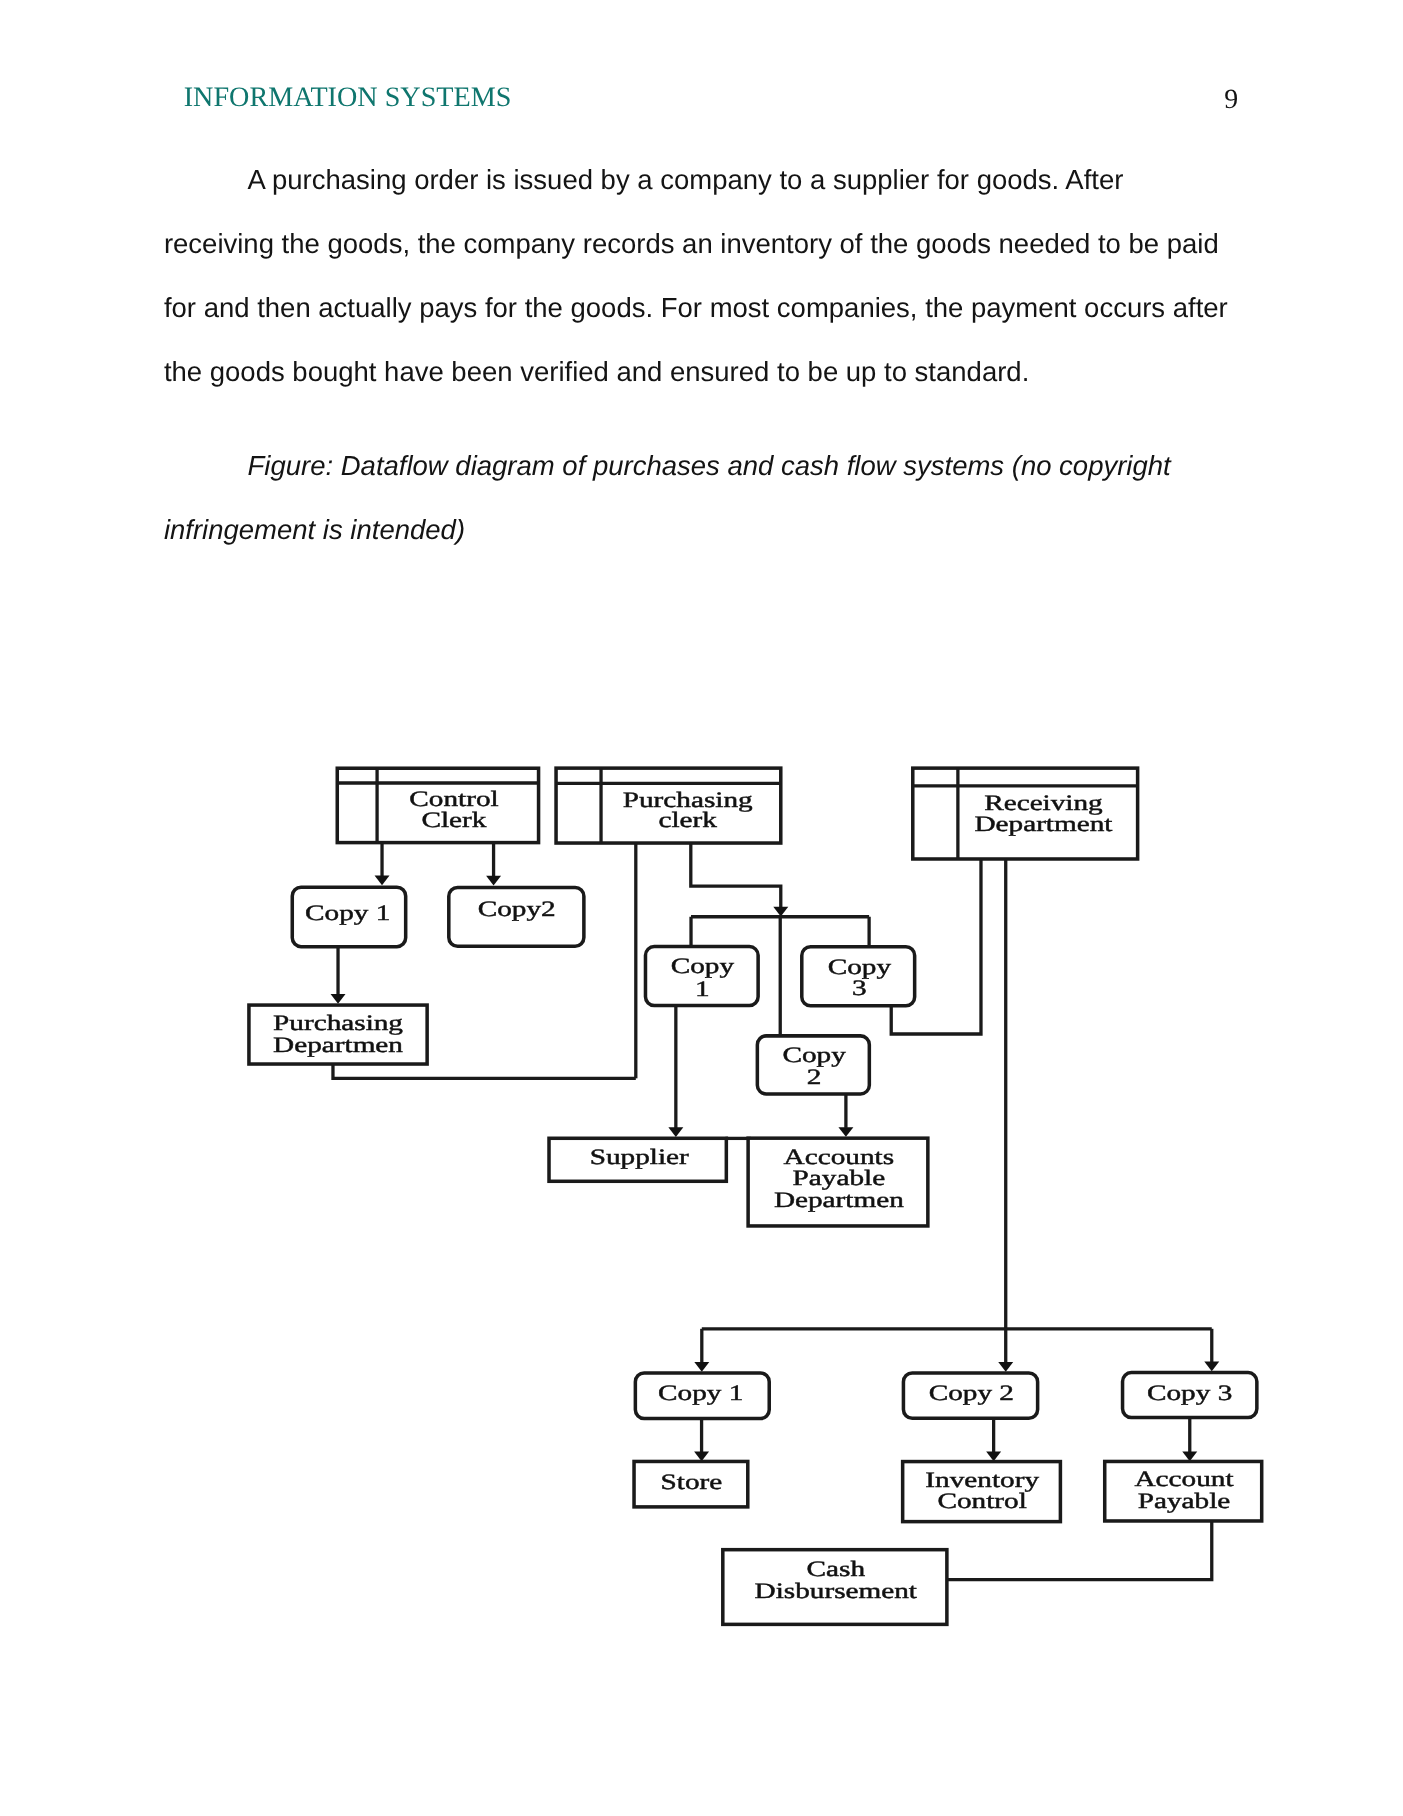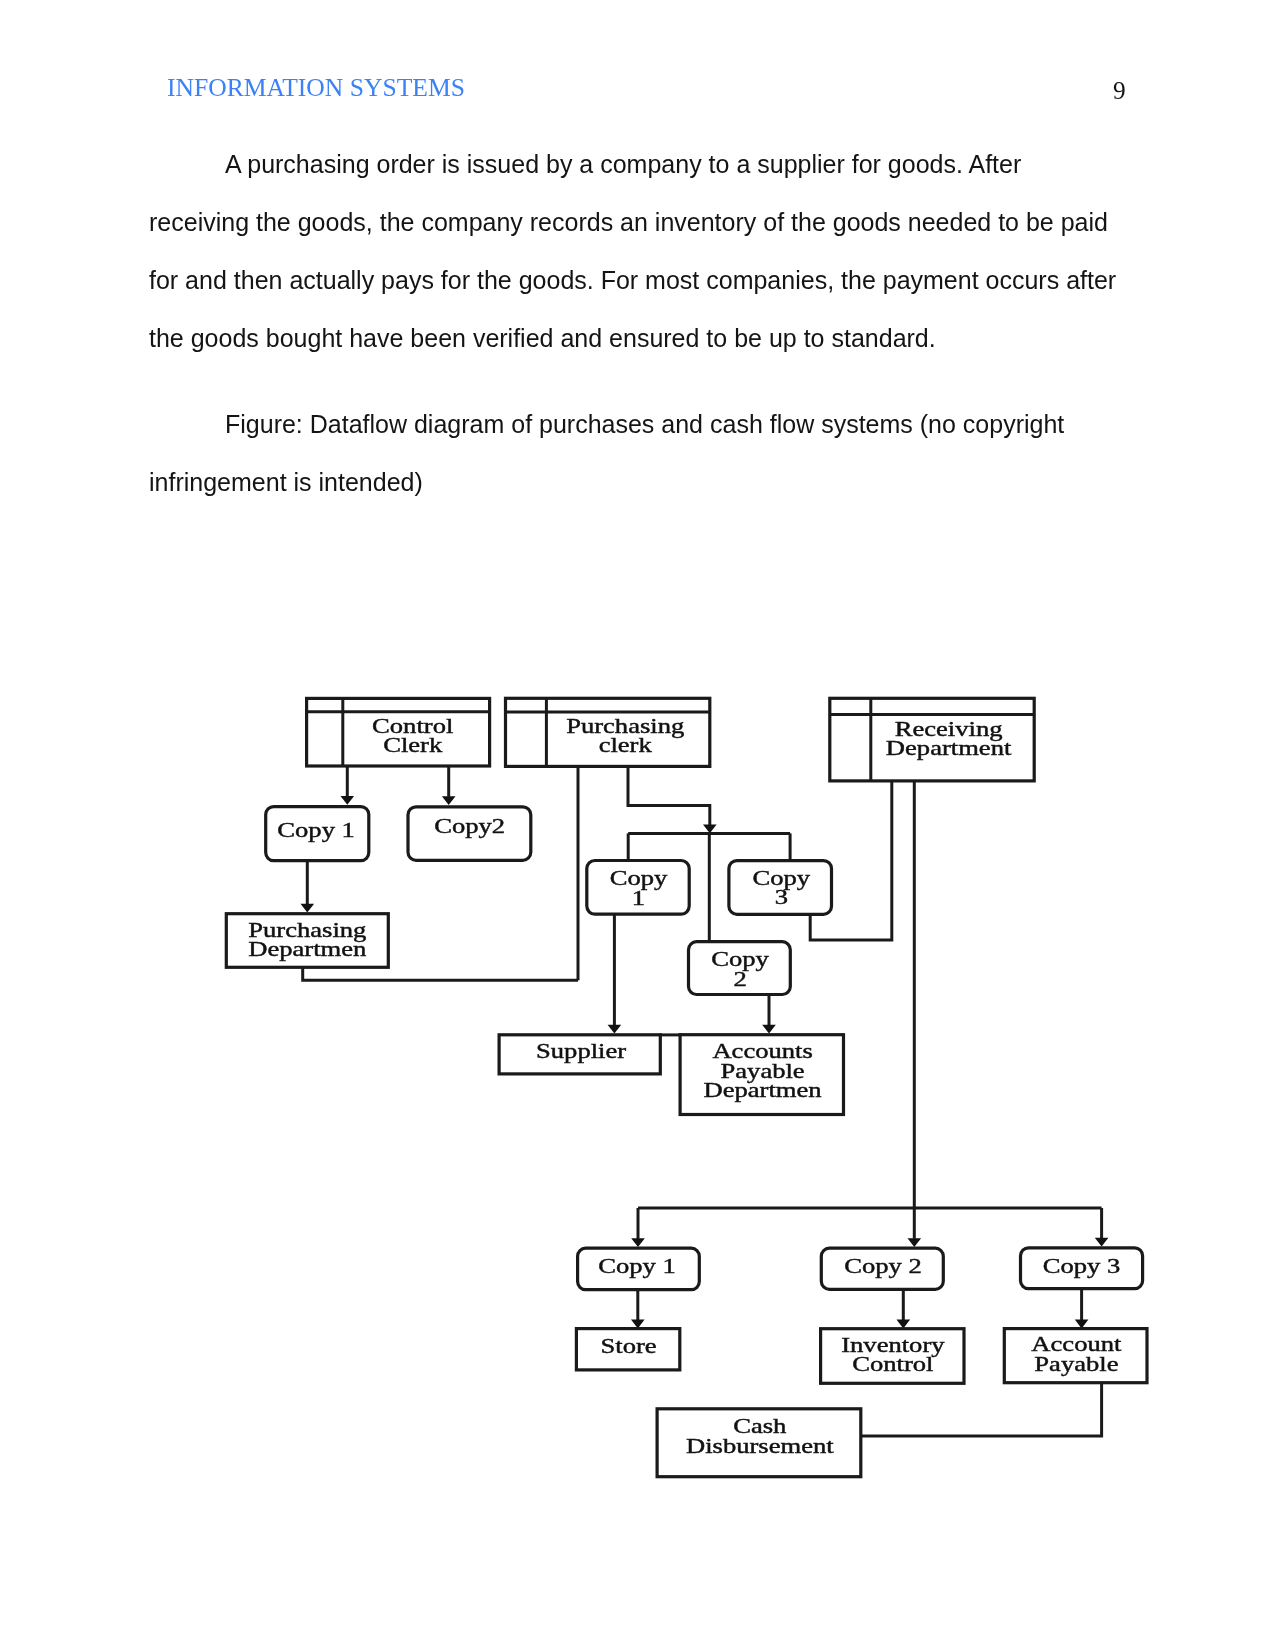--- a/index.html
+++ b/index.html
@@ -5,32 +5,32 @@
 <style>
   html,body{margin:0;padding:0;}
   body{
     width:1275px;height:1651px;background:#ffffff;overflow:hidden;
     font-family:"Liberation Sans",sans-serif;color:#000;
     -webkit-font-smoothing:antialiased;
   }
   .page{position:relative;width:1275px;height:1651px;}
   .running-head{
     position:absolute;left:167px;top:74.5px;line-height:1;
-    font-family:"Liberation Serif",serif;font-size:25.6px;color:#3b82f6;
+    font-family:"Liberation Serif",serif;font-size:25.6px;color:#0f766e;
   }
   .page-number{
     position:absolute;left:1113px;top:78px;line-height:1;
     font-family:"Liberation Serif",serif;font-size:25.3px;color:#141414;
   }
   .body-text{
     position:absolute;left:149px;top:135px;width:972px;
     font-size:25px;line-height:58px;color:#141414;text-align:left;
   }
   .body-text p{margin:0 0 27.6px 0;}
-  .body-text p:last-child{margin-bottom:0;}
+  .body-text p:last-child{margin-bottom:0;font-style:italic;}
   .indent{text-indent:76px;}
   .diagram{position:absolute;left:0;top:0;}
   .diagram .ln{stroke:#1a1a1a;stroke-width:3;fill:none;stroke-linecap:butt;}
   .diagram .bx{stroke:#1a1a1a;stroke-width:3.2;fill:#ffffff;}
   .diagram .div{stroke:#1a1a1a;stroke-width:3;fill:none;}
   .diagram .ah{fill:#111111;stroke:none;}
   .diagram text{
     font-family:"Liberation Serif",serif;font-size:20px;fill:#111111;
     stroke:#111111;stroke-width:0.42;paint-order:stroke fill;
   }

